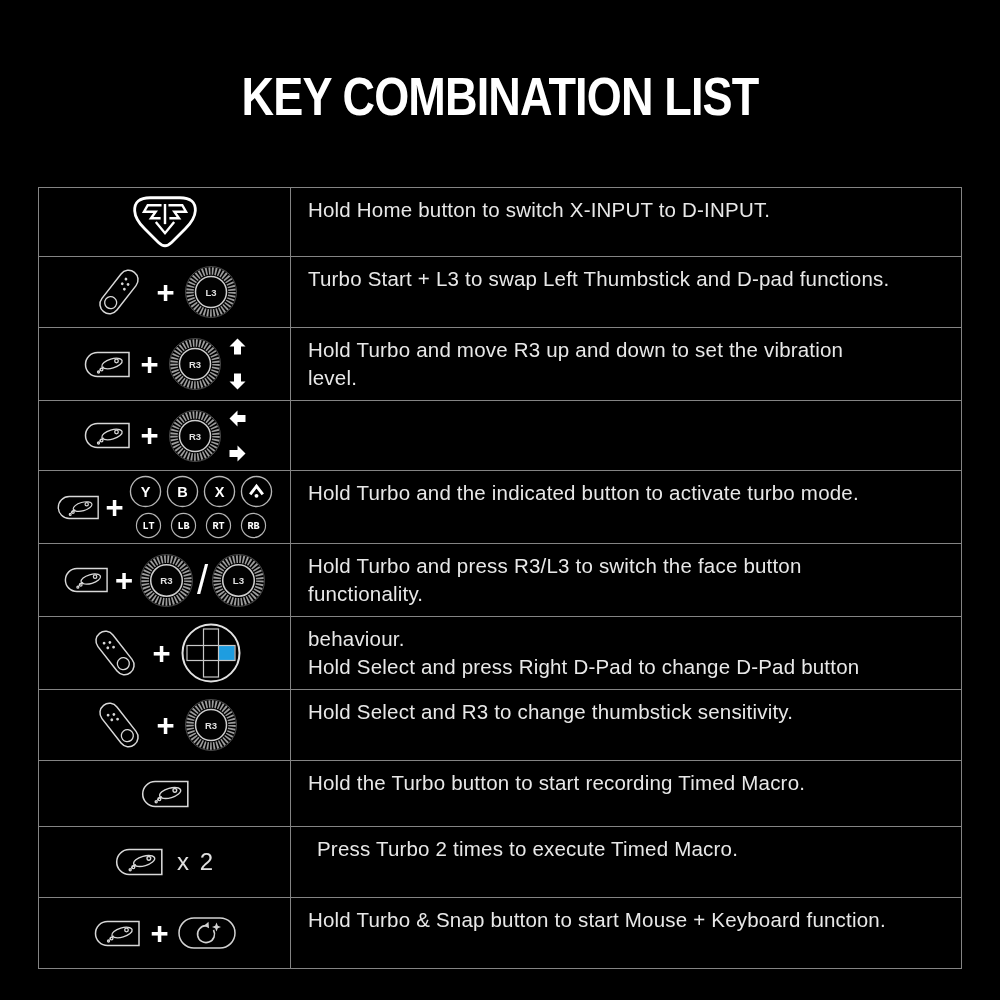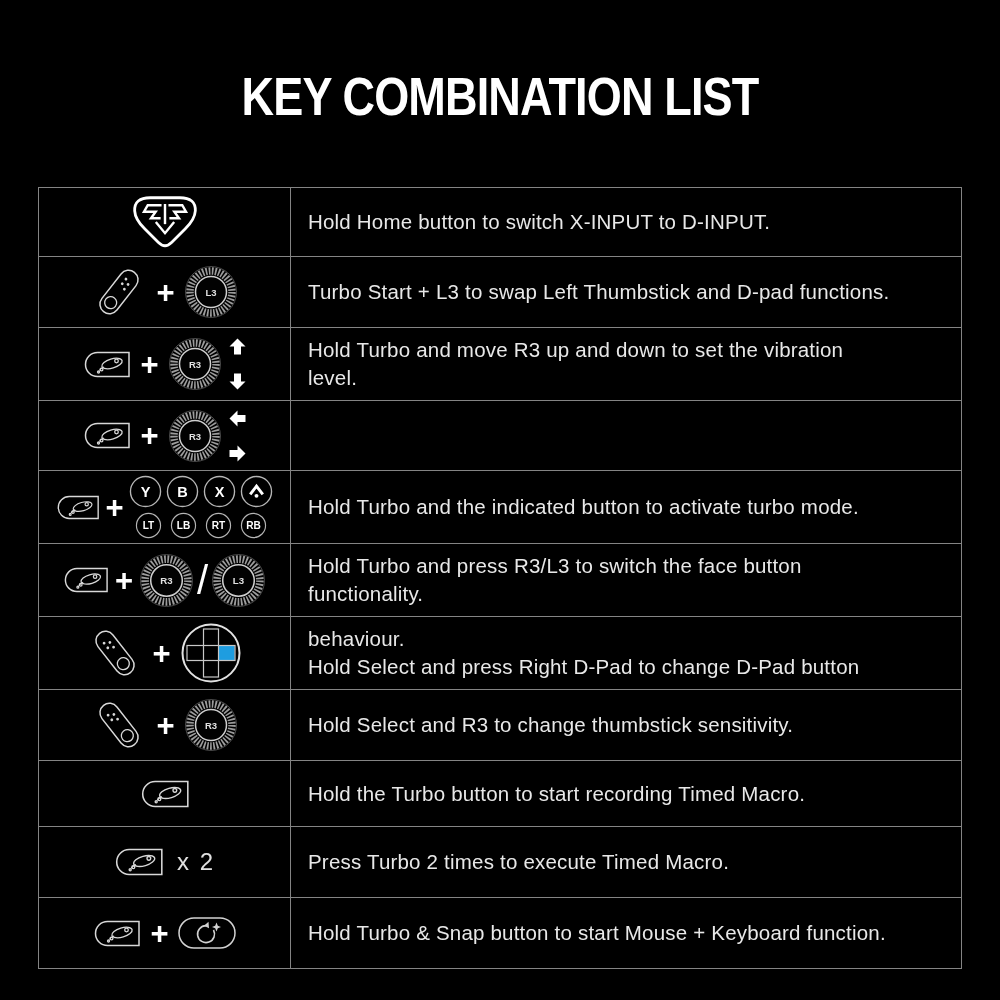--- a/index.html
+++ b/index.html
@@ -39,21 +39,20 @@
     align-items:center;
     justify-content:center;
     gap:9px;
     box-sizing:border-box;
     padding:4px 6px;
   }
   .cell-desc{
     flex:1;
     display:flex;
     flex-direction:column;
-    justify-content:center;
     padding:8px 8px 8px 17px;
     box-sizing:border-box;
   }
   .desc-line{
     display:block;
     color:#e8e8e8;
     font-size:20.5px;
     line-height:28px;
     letter-spacing:0.2px;
   }
@@ -87,21 +86,21 @@
   .arrow.down svg{ transform:rotate(180deg); }
   .arrow.left svg{ transform:rotate(-90deg); }
   .arrow.right svg{ transform:rotate(90deg); }
   .face-grid{
     display:flex;
     flex-direction:column;
     gap:4px;
     align-items:center;
   }
   .face-grid .frow{ display:flex; gap:4px; align-items:center; justify-content:center; }
-  .face-grid .frow.bottom{ gap:8px; }
+  .face-grid .frow.bottom{ gap:8px;font-family:Liberation Mono, monospace; }
   svg{ display:block; }
 </style>
 </head>
 <body>
 
 <h1 class="title">KEY COMBINATION LIST</h1>
 
 <div class="combo-table">
 
   <div class="row" style="min-height:68px;">
@@ -382,21 +381,21 @@
           <circle cx="15.5" cy="21" r="1"></circle>
         </g>
       </svg>
     </div>
     <div class="cell-desc">
       <span class="desc-line">Hold the Turbo button to start recording Timed Macro.</span>
       <span class="desc-line"></span>
     </div>
   </div>
 
-  <div class="row" style="min-height:70px;">
+  <div class="row" style="min-height:70px;gap:9px;">
     <div class="cell-icons">
       <svg width="50" height="28" viewBox="0 0 48 27">
         <path d="M46 1.5 H14.5 A11.5 11.5 0 0 0 14.5 25.5 H46 Z" fill="none" stroke="#d8d8d8" stroke-width="1.5"></path>
         <g fill="none" stroke="#d8d8d8" stroke-width="1.3">
           <ellipse cx="29" cy="12.5" rx="10.5" ry="4.6" transform="rotate(-16 29 12.5)"></ellipse>
           <circle cx="33.5" cy="10" r="1.8"></circle>
           <path d="M21 16 q-3 1 -4.5 3.5"></path>
           <circle cx="18.5" cy="18.5" r="1.4"></circle>
           <circle cx="15.5" cy="21" r="1"></circle>
         </g>

